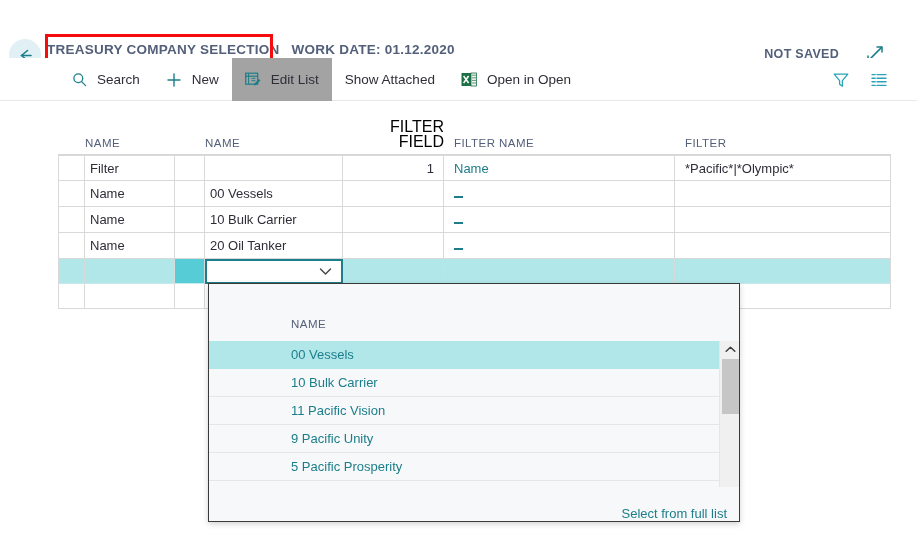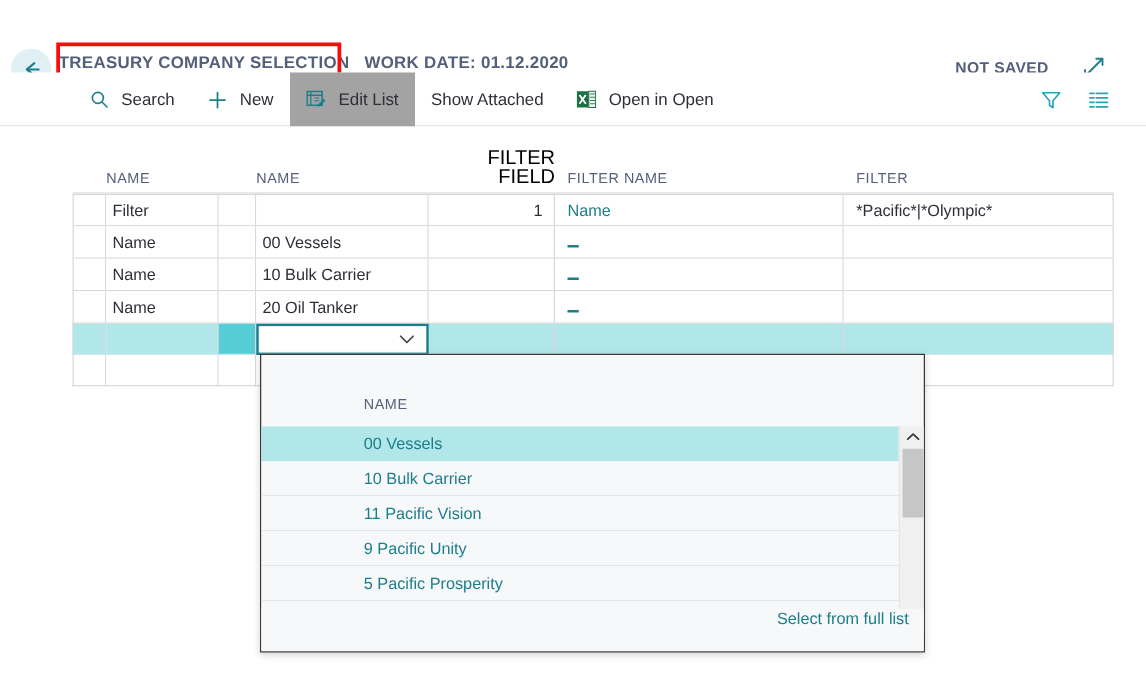--- a/index.html
+++ b/index.html
@@ -241,21 +241,21 @@
   .dd-sb-thumb {
     position: absolute; left: 2px; top: 18px;
     width: 17px; height: 55px;
     background: #c6c6c6;
     cursor: pointer;
   }
 
   .dd-footer {
     position: absolute; left: 0; bottom: 0;
     width: 532px; height: 34px;
-    display: flex; align-items: flex-start; justify-content: flex-end;
+    display: flex; align-items: flex-end; justify-content: flex-end;
     padding-right: 14px;
     background: #f7f8f9;
   }
   .dd-footer-link {
     font-size: 13px;
     color: #1b7e8a;
     cursor: pointer;
   }
 </style>
 </head>

